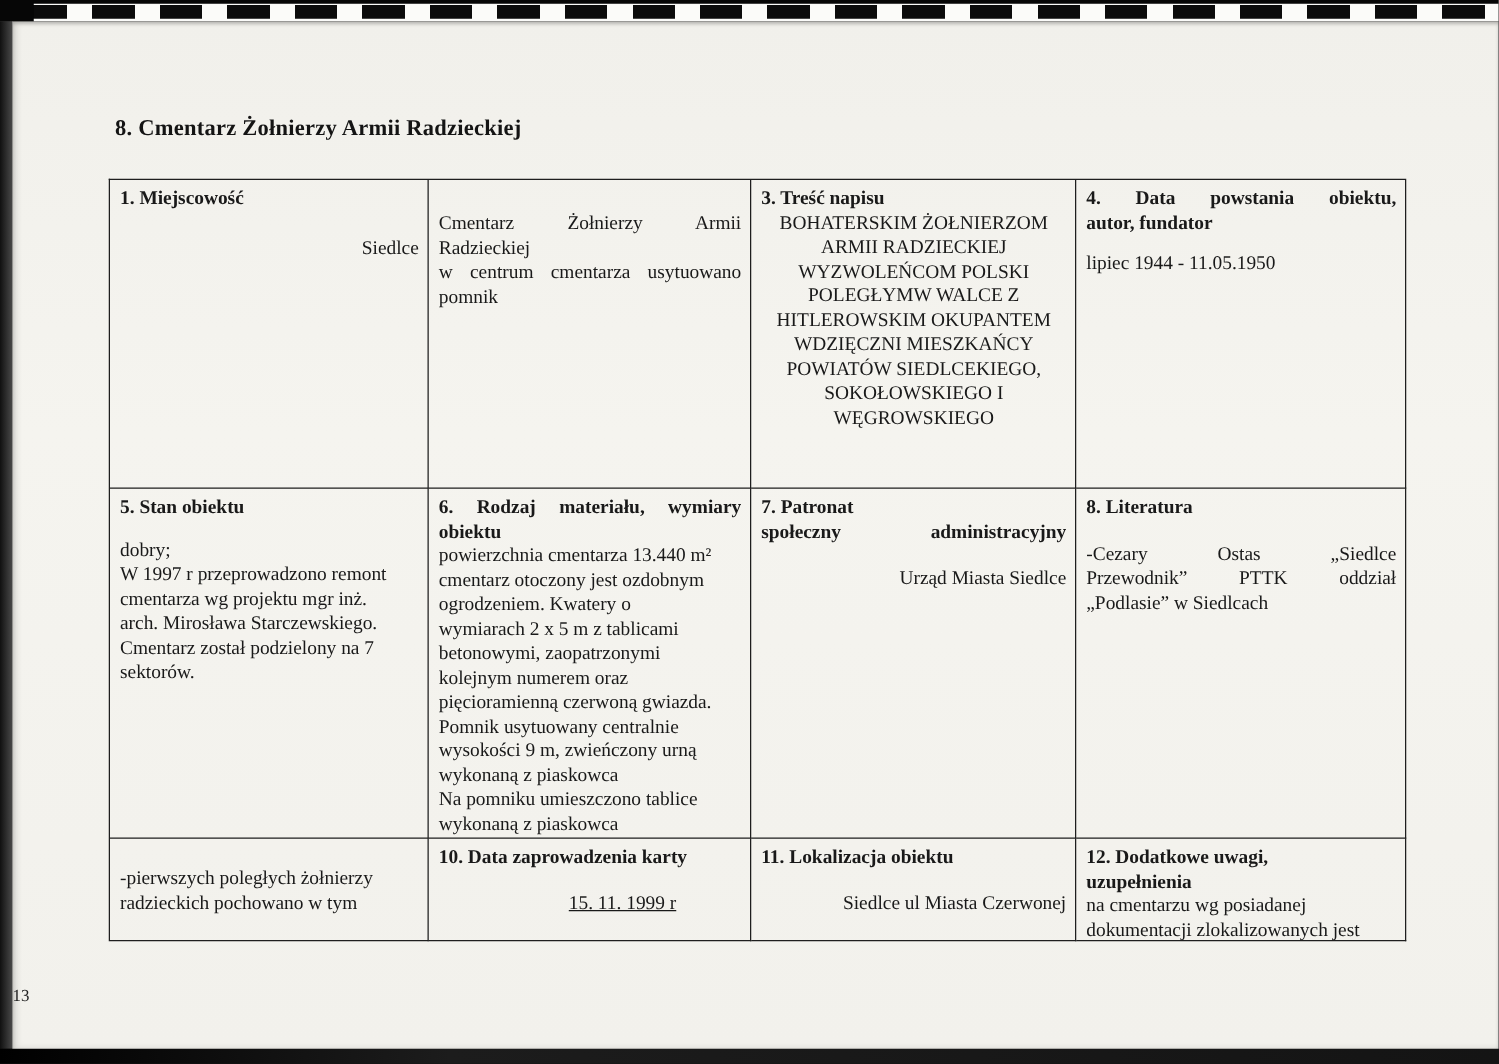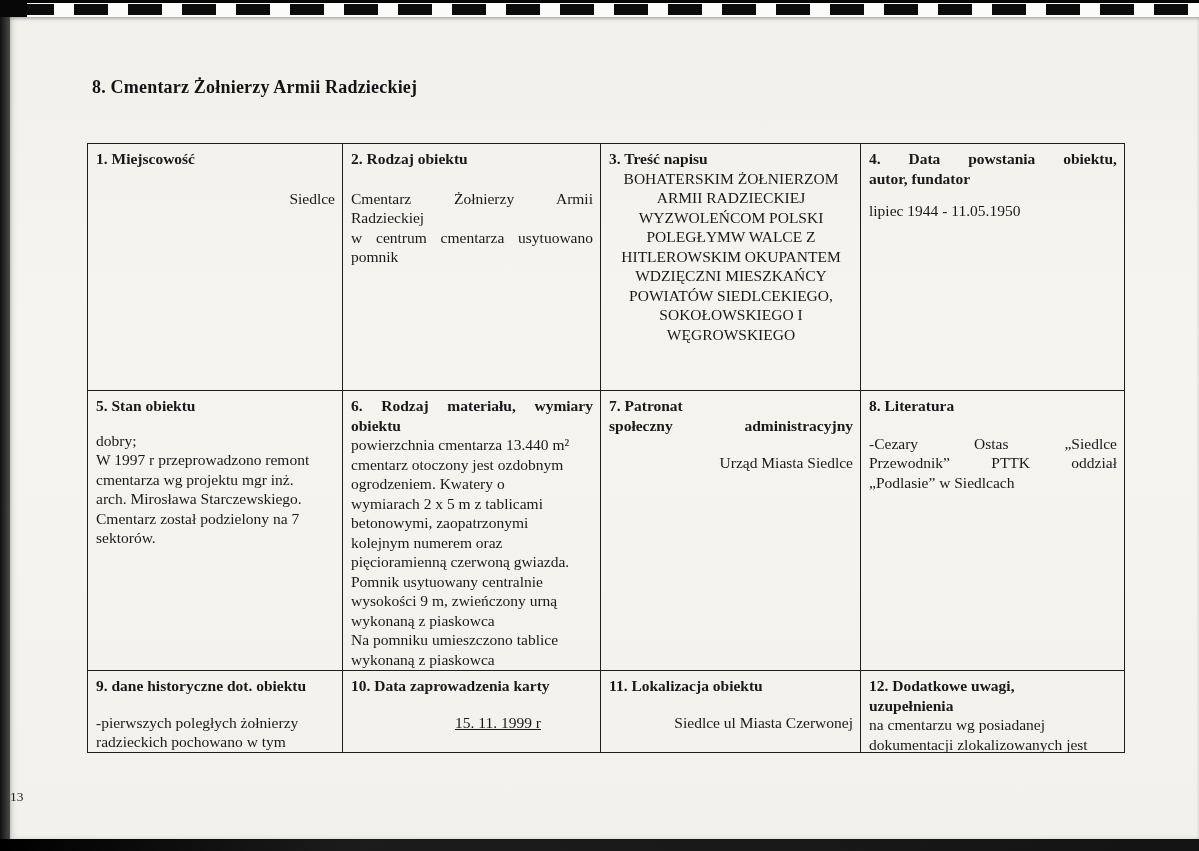--- a/index.html
+++ b/index.html
@@ -12,21 +12,21 @@
       background: repeating-linear-gradient(90deg, transparent 0 20px, #0b0b0b 20px 54px); }
   .corner-block { position:absolute; top:0; left:0; width:27px; height:17px; background:#060606; z-index:2; }
   .bottom-band { position:absolute; bottom:0; left:0; width:1199px; height:12px; background:linear-gradient(90deg,#000 0%,#1c1c1c 30%,#141414 100%); }
   .left-band { position:absolute; top:17px; bottom:12px; left:0; width:10px; background:linear-gradient(90deg,#101010,#4a4a4a); }
 
   
   .paper { position:absolute; top:17px; left:10px; right:0; bottom:12px;
       background:linear-gradient(180deg,#f1f0eb,#f5f4ef 40%,#f2f1ec);
       box-shadow: inset 0 2px 3px rgba(0,0,0,.22), inset 3px 0 5px rgba(0,0,0,.12); }
 
-  .doc-title { position:absolute; left:82px; top:60px; font-size:18px; font-weight:bold; color:#141414; letter-spacing:.2px; }
+  .doc-title { position:absolute; left:82px; top:75px; font-size:18px; font-weight:bold; color:#141414; letter-spacing:.2px; }
 
   .card-table { position:absolute; left:77px; top:126px;
       display:grid; grid-template-columns:255px 258px 260px 264px; grid-template-rows:247px 280px 82px;
       border-top:1px solid #1e1e1e; border-left:1px solid #1e1e1e; }
   .cell { border-right:1px solid #1e1e1e; border-bottom:1px solid #1e1e1e;
       padding:5px 7px 3px 8px; font-size:15.5px; line-height:19.5px; color:#191919; overflow:hidden; }
   .cell-header { font-weight:bold; }
   .pre { white-space:pre-line; }
   .center { text-align:center; }
   .right { text-align:right; }
@@ -50,21 +50,20 @@
   <div class="doc-title">8. Cmentarz Żołnierzy Armii Radzieckiej</div>
 
   <div class="card-table">
 
     <div class="cell">
       <div class="cell-header">1. Miejscowość</div>
       <div class="right" style="margin-top:20px;">Siedlce</div>
     </div>
 
     <div class="cell">
-      <div class="cell-header">2. Rodzaj obiektu</div>
       <div class="justify-lines" style="margin-top:20px;">
           <div class="tline">Cmentarz Żołnierzy Armii</div>
           <div class="tline">Radzieckiej</div>
           <div class="tline">w centrum cmentarza usytuowano</div>
           <div class="tline last">pomnik</div>
         </div>
     </div>
 
     <div class="cell">
       <div class="cell-header">3. Treść napisu</div>
@@ -128,21 +127,20 @@
     <div class="cell">
       <div class="cell-header">8. Literatura</div>
       <div class="justify-lines" style="margin-top:18px;">
           <div class="tline">-Cezary Ostas „Siedlce</div>
           <div class="tline">Przewodnik” PTTK oddział</div>
           <div class="tline last">„Podlasie” w Siedlcach</div>
         </div>
     </div>
 
     <div class="cell">
-      <div class="cell-header">9. dane historyczne dot. obiektu</div>
       <div class="pre" style="margin-top:17px;">-pierwszych poległych żołnierzy
 radzieckich pochowano w tym</div>
     </div>
 
     <div class="cell">
       <div class="cell-header">10. Data zaprowadzenia karty</div>
       <div class="right indent-right" style="margin-top:17px;text-decoration:underline;">15. 11. 1999 r</div>
     </div>
 
     <div class="cell">

